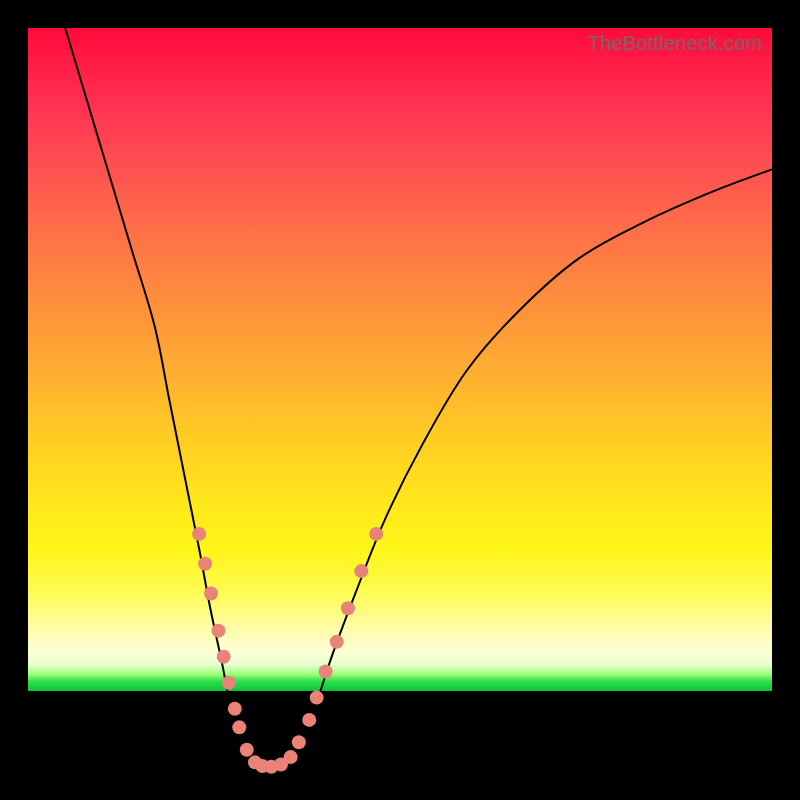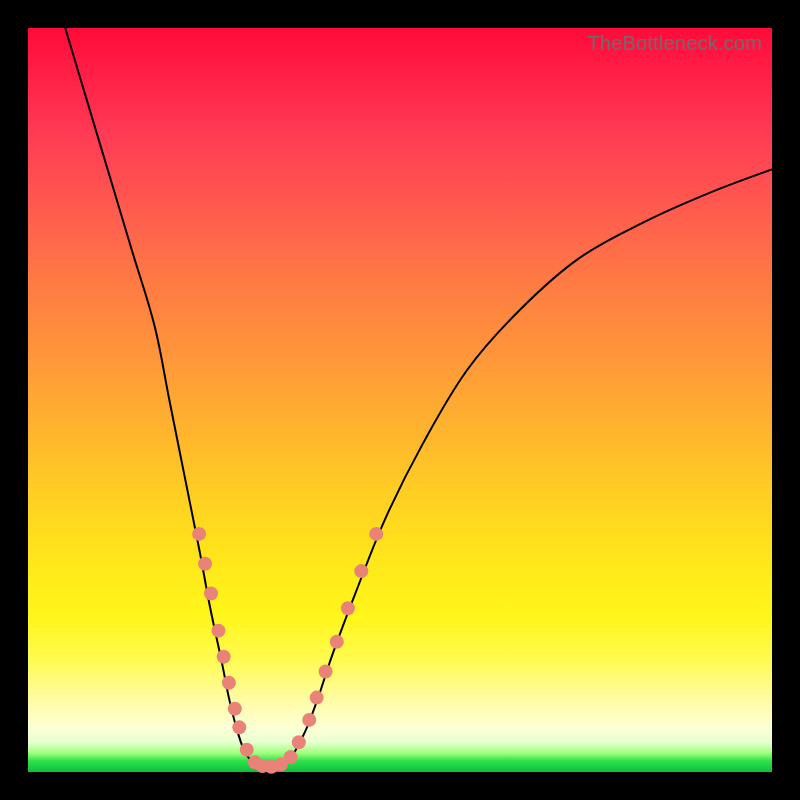--- a/index.html
+++ b/index.html
@@ -15,21 +15,21 @@
     position: relative;
     width: 800px;
     height: 800px;
     background: #000;
   }
   .plot-area {
     position: absolute;
     left: 28px;
     top: 28px;
     width: 744px;
-    height: 744px;
+    height: 663px;
     
     background: linear-gradient(
       to bottom,
       #ff0a3a 0%,
       #ff1f46 6%,
       #ff3a54 14%,
       #ff5a4f 24%,
       #ff7a44 34%,
       #ff963a 44%,
       #ffb42e 54%,

